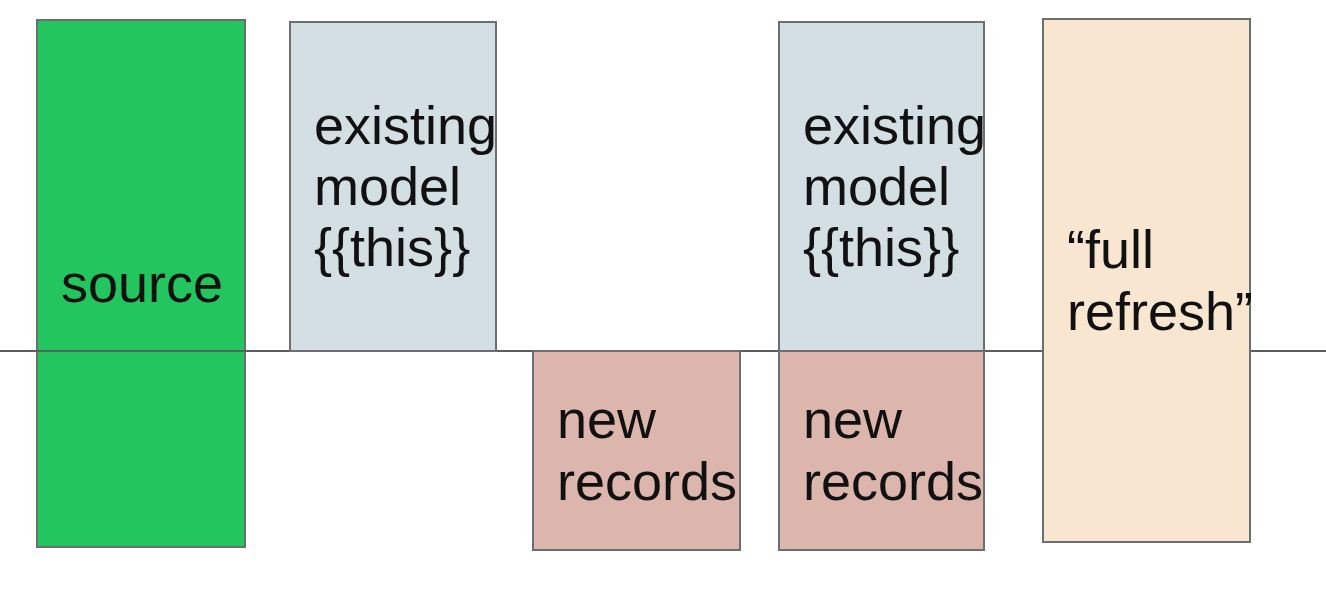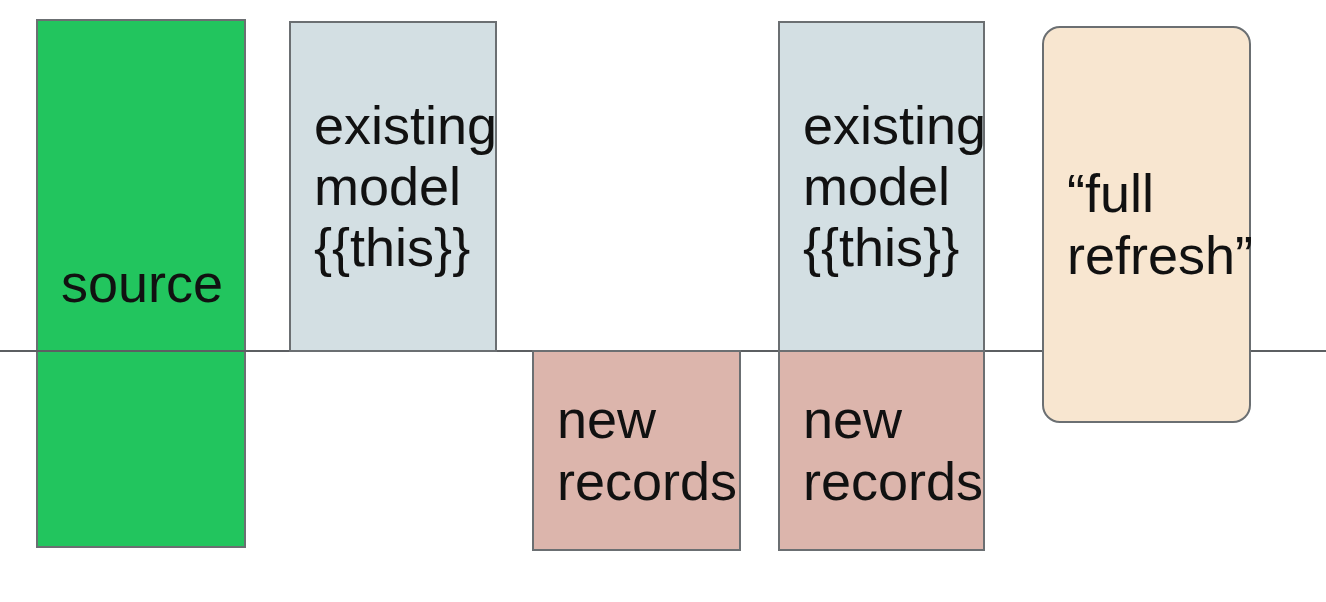--- a/index.html
+++ b/index.html
@@ -41,21 +41,21 @@
     word-spacing: 1px;
   }
   .z-under { z-index: 1; }  
   .z-over  { z-index: 3; }  
 
   .box-source          { left: 36px;   top: 19px;  width: 210px; height: 529px; }
   .box-existing-1      { left: 289px;  top: 21px;  width: 208px; height: 331px; }
   .box-new-records-1   { left: 532px;  top: 350px; width: 209px; height: 201px; }
   .box-existing-2      { left: 778px;  top: 21px;  width: 207px; height: 331px; }
   .box-new-records-2   { left: 778px;  top: 350px; width: 207px; height: 201px; }
-  .box-full-refresh    { left: 1042px; top: 26px;  width: 209px; height: 397px; border-radius: 18px; }
+  .box-full-refresh    { left: 1042px; top: 18px;  width: 209px; height: 525px; }
 </style>
 </head>
 <body>
 
 <div class="canvas">
 
   <div class="box box-source z-under" style="background-color: #22c55e; align-items: center;">
     <span class="box-label">source</span>
   </div>
 

